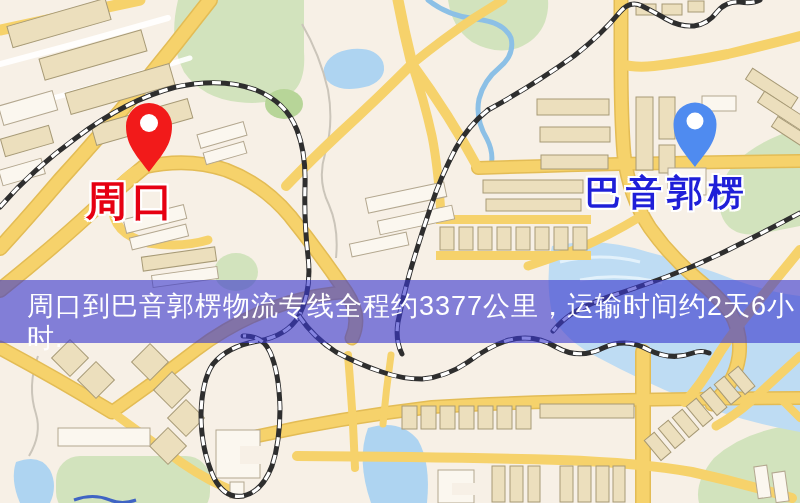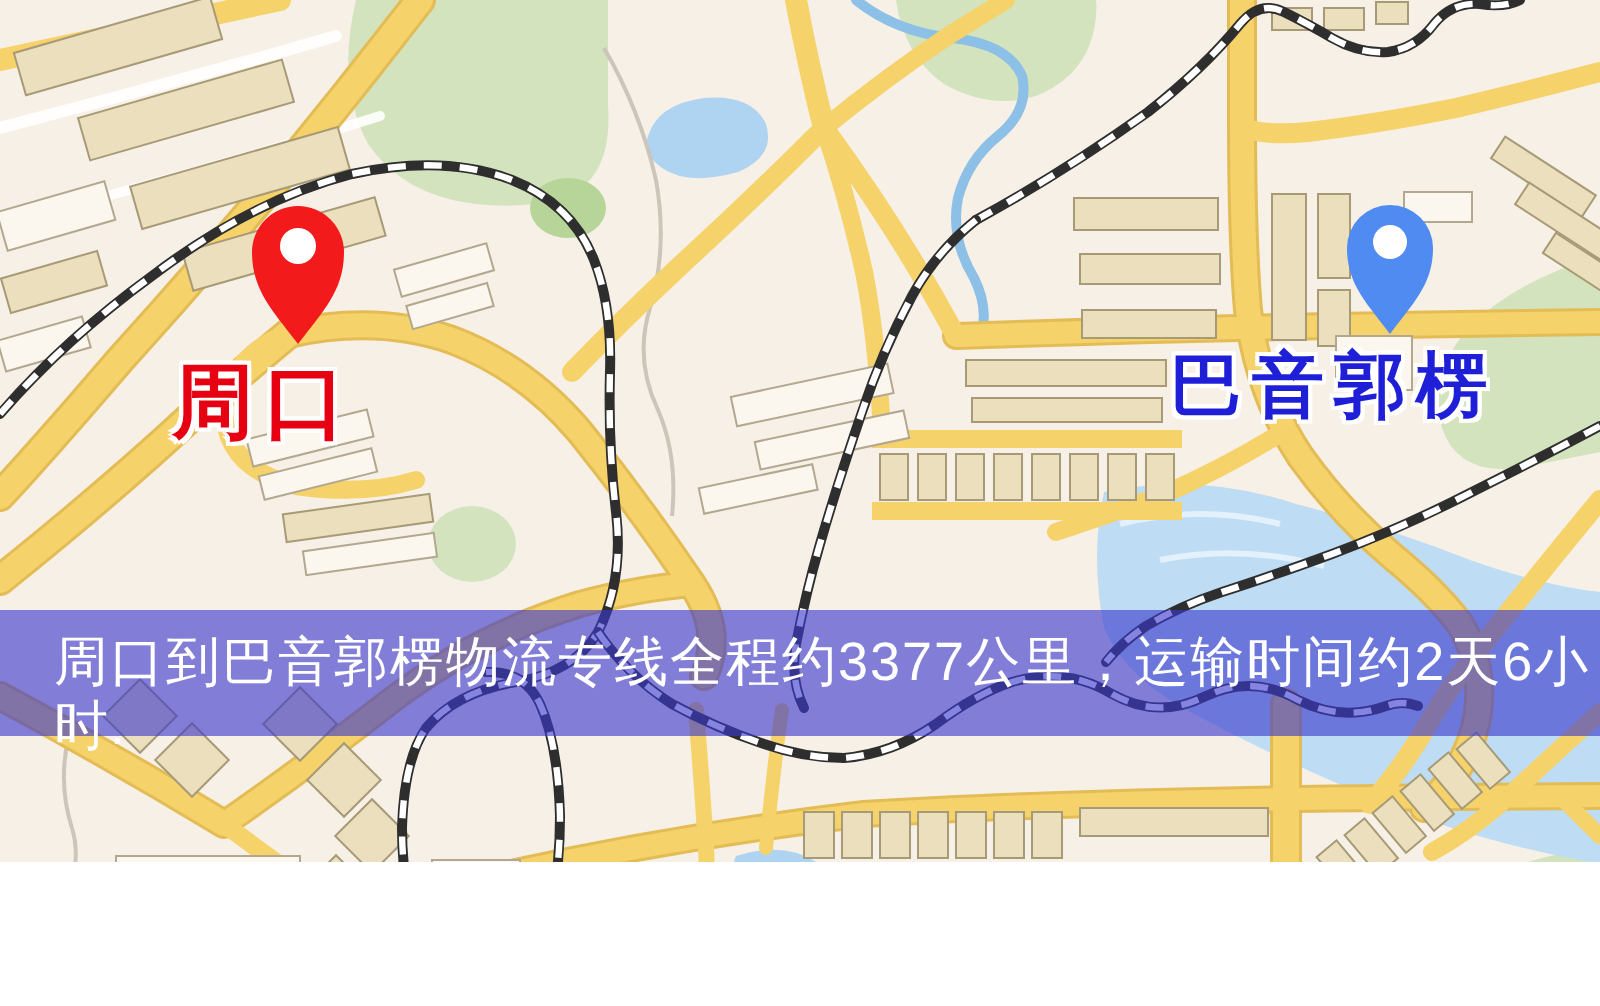--- a/index.html
+++ b/index.html
@@ -1,24 +1,24 @@
 <!DOCTYPE html>
 <html><head>
 <meta charset="utf-8">
 <style>
   html,body{margin:0;padding:0;background:#fff;}
-  .screen{position:relative;width:800px;height:431px;overflow:hidden;
+  .screen{position:relative;width:800px;height:503px;overflow:hidden;
           font-family:"Liberation Sans", sans-serif;background:#f7f0e6;}
   .screen svg{position:absolute;left:0;top:0;display:block;}
   .map-label{position:absolute;font-weight:bold;white-space:nowrap;line-height:1;
     text-shadow:-2px -2px 0 #fff,2px -2px 0 #fff,-2px 2px 0 #fff,2px 2px 0 #fff,
                 0 -2px 0 #fff,0 2px 0 #fff,-2px 0 0 #fff,2px 0 0 #fff;}
   .label-origin{left:86px;top:181px;font-size:41px;letter-spacing:5px;color:#e60012;}
   .label-dest{left:585px;top:175px;font-size:36px;letter-spacing:5px;color:#1f1fd8;}
-  .banner{position:absolute;left:0;top:305px;width:800px;height:63px;
+  .banner{position:absolute;left:0;top:280px;width:800px;height:63px;
           background:rgba(58,57,205,0.62);box-sizing:border-box;
           padding:10px 0 0 27px;}
   .banner span{color:#ffffff;font-size:27px;letter-spacing:1px;line-height:1.2;}
   
   .park{fill:#d2e3bd;stroke:none;}
   .park-dark{fill:#b7d598;}
   .water{fill:#aed4f1;stroke:none;}
   .water2{fill:#bedcf3;stroke:none;}
   .stream{fill:none;stroke:#8cc0e6;stroke-width:5;stroke-linecap:round;}
   .gstream{fill:none;stroke:#cbc5ba;stroke-width:2;fill:none;}

